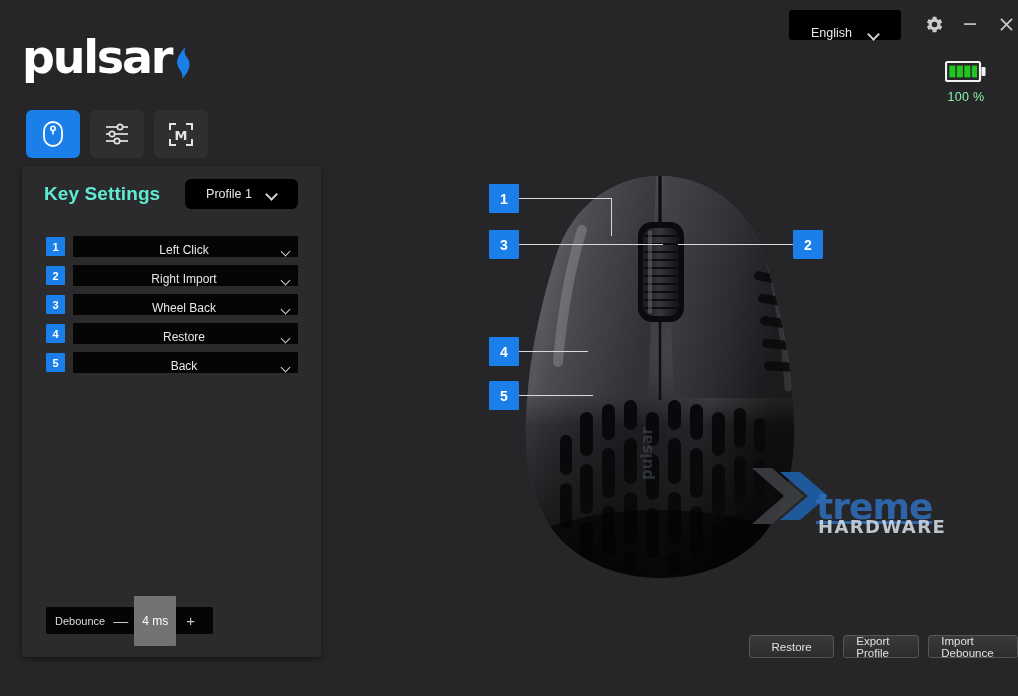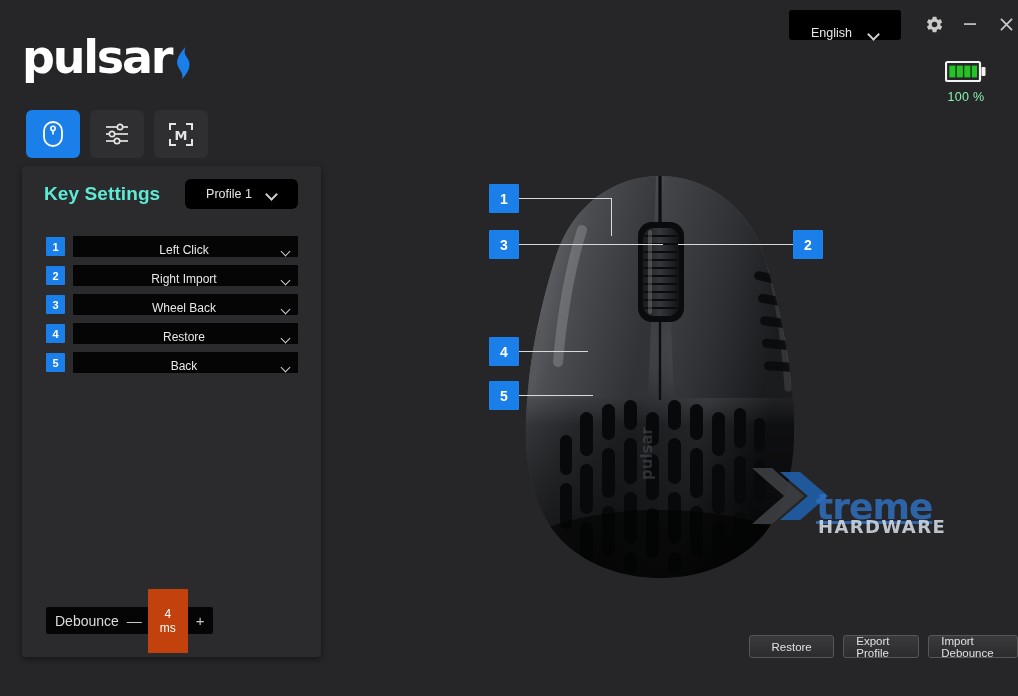--- a/index.html
+++ b/index.html
@@ -117,27 +117,27 @@
   .key-dd .chev { margin-right: 7px; width: 10px; height: 10px; }
   .key-dd .chev::before { border-width: 1.6px; width: 6px; height: 6px; }
 
   
   #debounce {
     position: absolute; left: 24px; bottom: 23px;
     height: 27px; background: #050505; border-radius: 2px;
     display: flex; align-items: center; padding: 0 9px; gap: 8px;
     width: 167px;
   }
-  #debounce .dlabel { color: #dcdcdc; font-size: 14px; }
+  #debounce .dlabel { color: #dcdcdc; font-size: 11px; }
   .step-btn {
     color: #c8c8c8; font-size: 15px; cursor: pointer;
     width: 13px; text-align: center; line-height: 1;
   }
   #debounce-value {
-    background: #c2410c; color: #fff; font-size: 12px;
+    background: #737373; color: #fff; font-size: 12px;
     padding: 18px 8px; border-radius: 1px; min-width: 40px; text-align: center;
   }
 
   
   #stage { position: absolute; left: 330px; top: 150px; width: 688px; height: 470px; }
 
   .callout {
     position: absolute; width: 30px; height: 29px;
     background: #1a7fe8; color: #fff;
     font-size: 14px; font-weight: 700;

